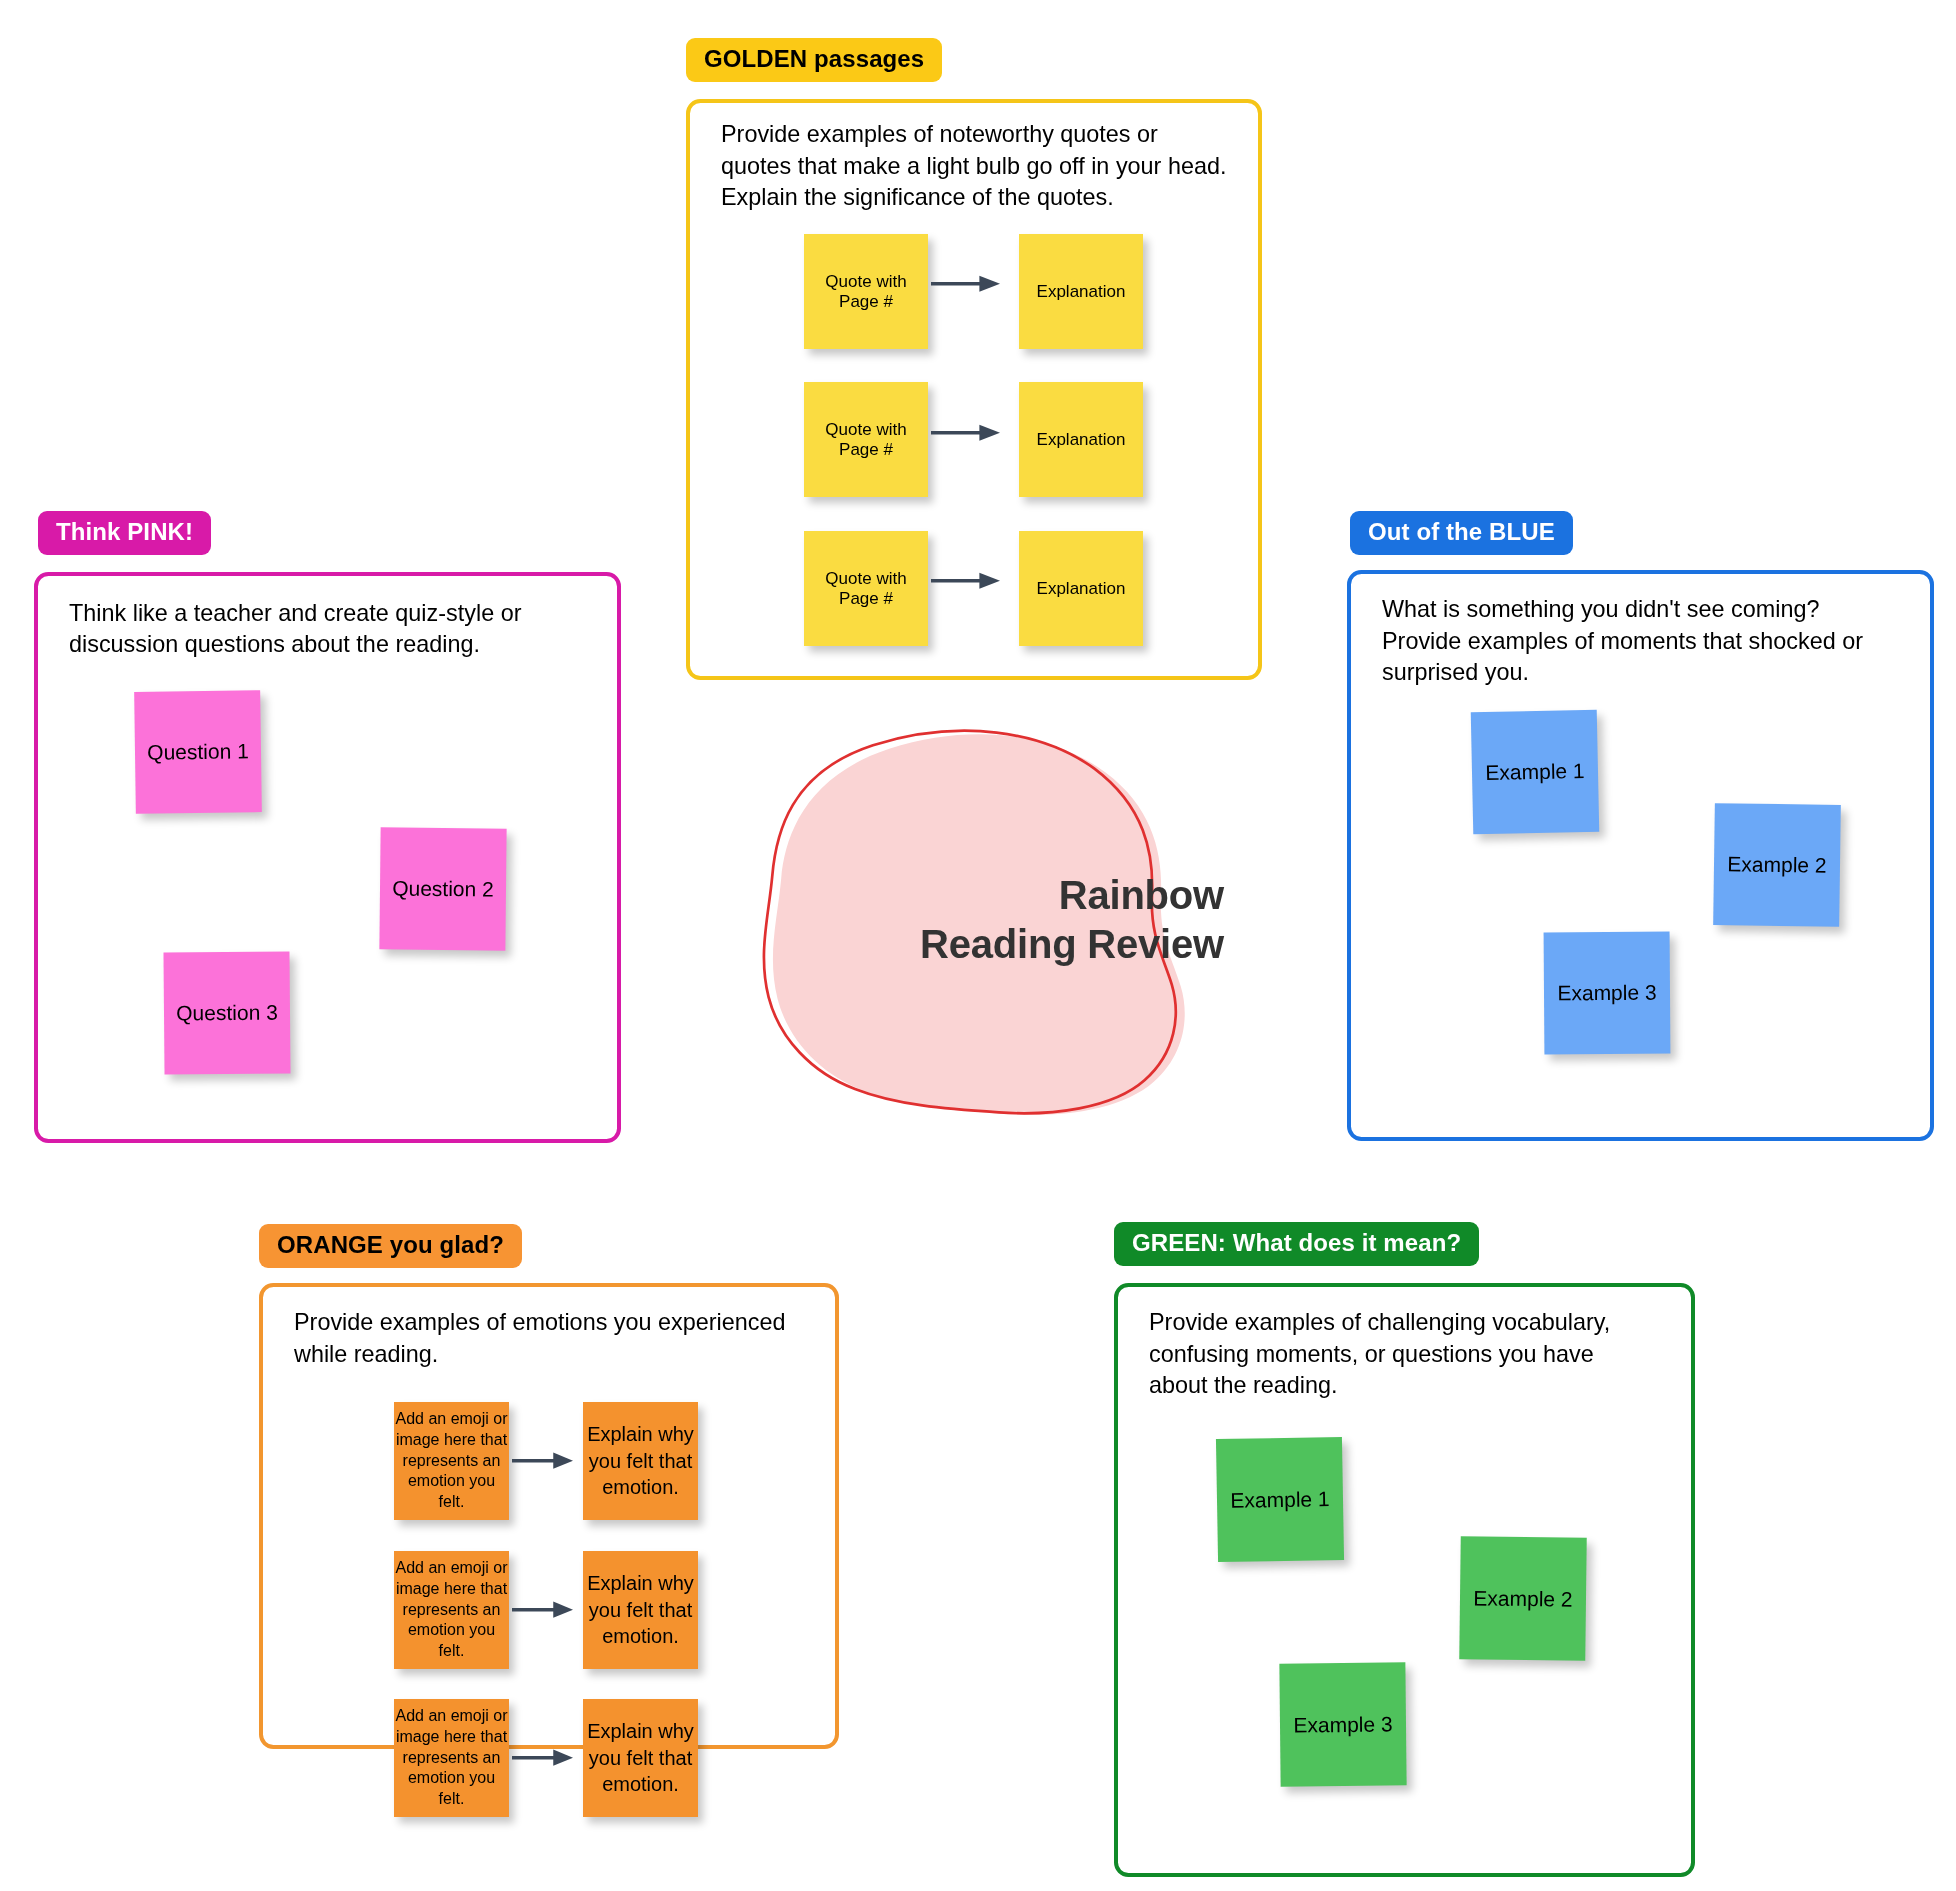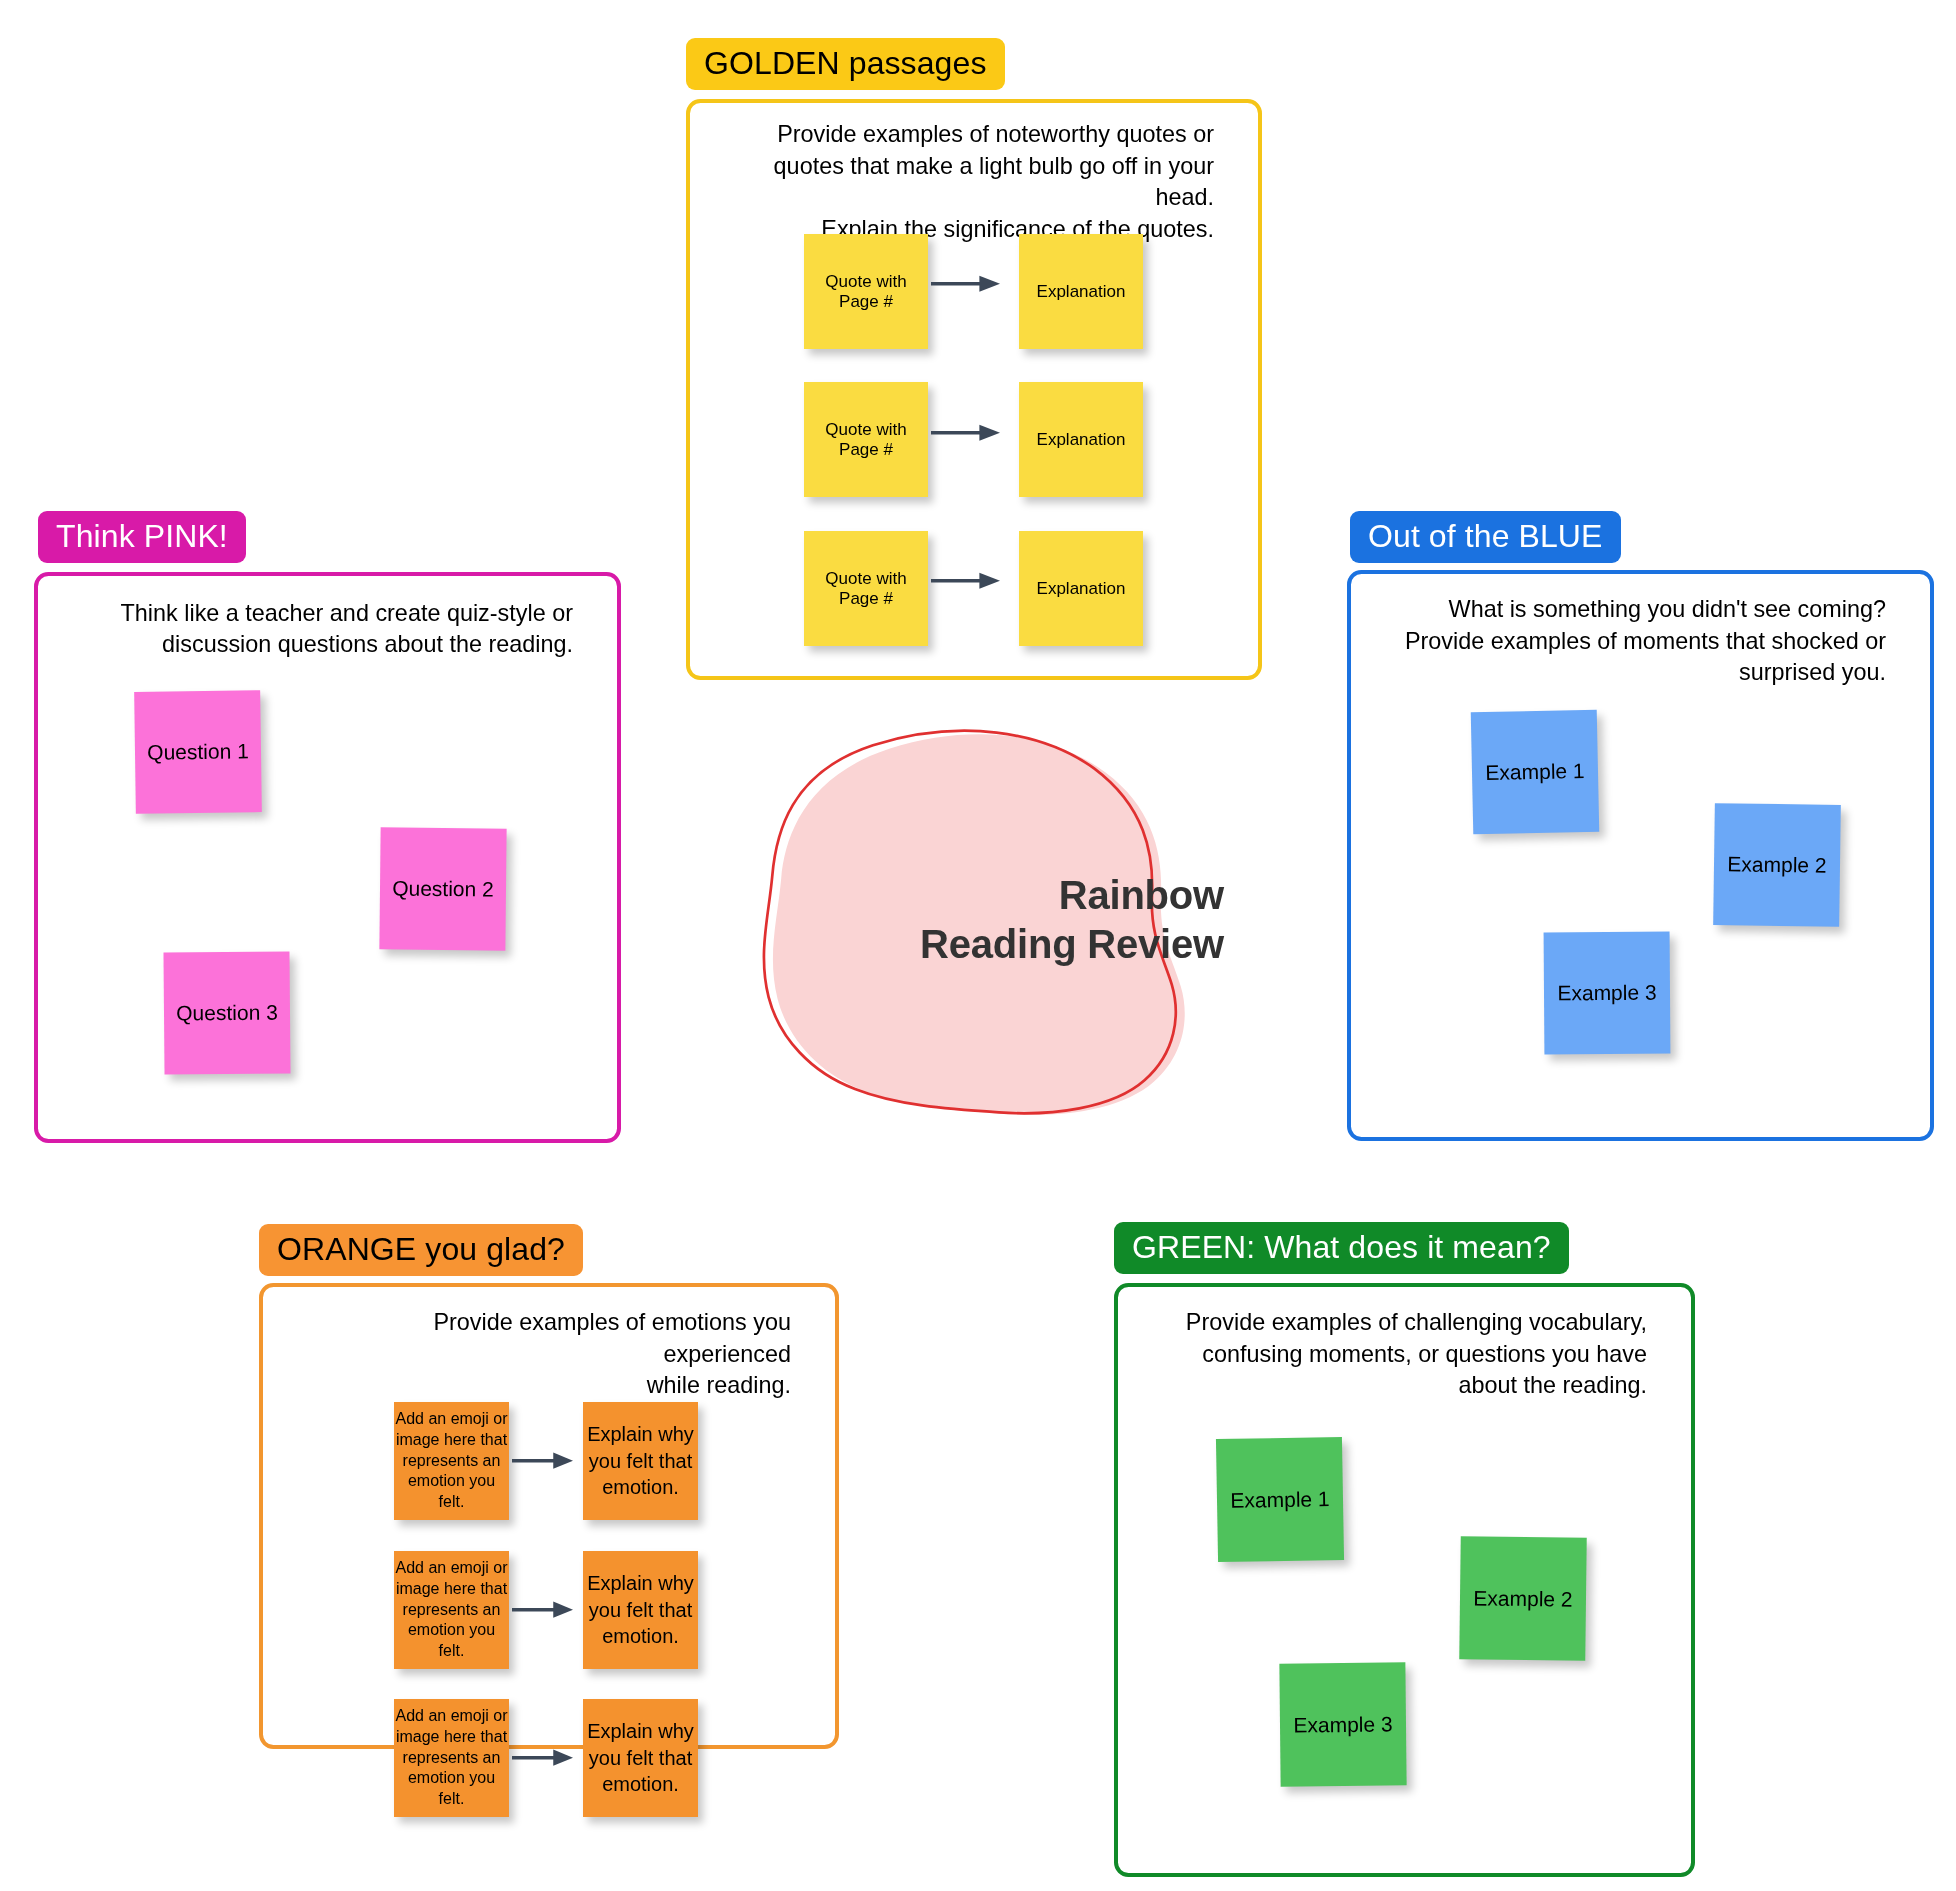--- a/index.html
+++ b/index.html
@@ -24,34 +24,35 @@
     position: absolute;
     box-sizing: border-box;
     background: #ffffff;
     border-radius: 14.4px;
   }
   .panel-title {
     position: absolute;
     box-sizing: border-box;
     border-radius: 9px;
     padding: 9px 18px 10.8px 18px;
-    font-size: 32px;
+    font-size: 24px;
     line-height: 1.0;
     white-space: nowrap;
     letter-spacing: 0.1px;
+    font-weight: bold;
   }
   .panel-prompt {
     position: absolute;
     left: 0;
     right: 0;
-    text-align: right;
+    text-align: left;
     font-size: 23.4px;
     line-height: 1.35;
     color: #000;
-    padding: 0 44px;
+    padding: 0 31px;
     box-sizing: border-box;
     white-space: pre-line;
   }
 
   
   .note {
     position: absolute;
     box-sizing: border-box;
     display: flex;
     align-items: center;

